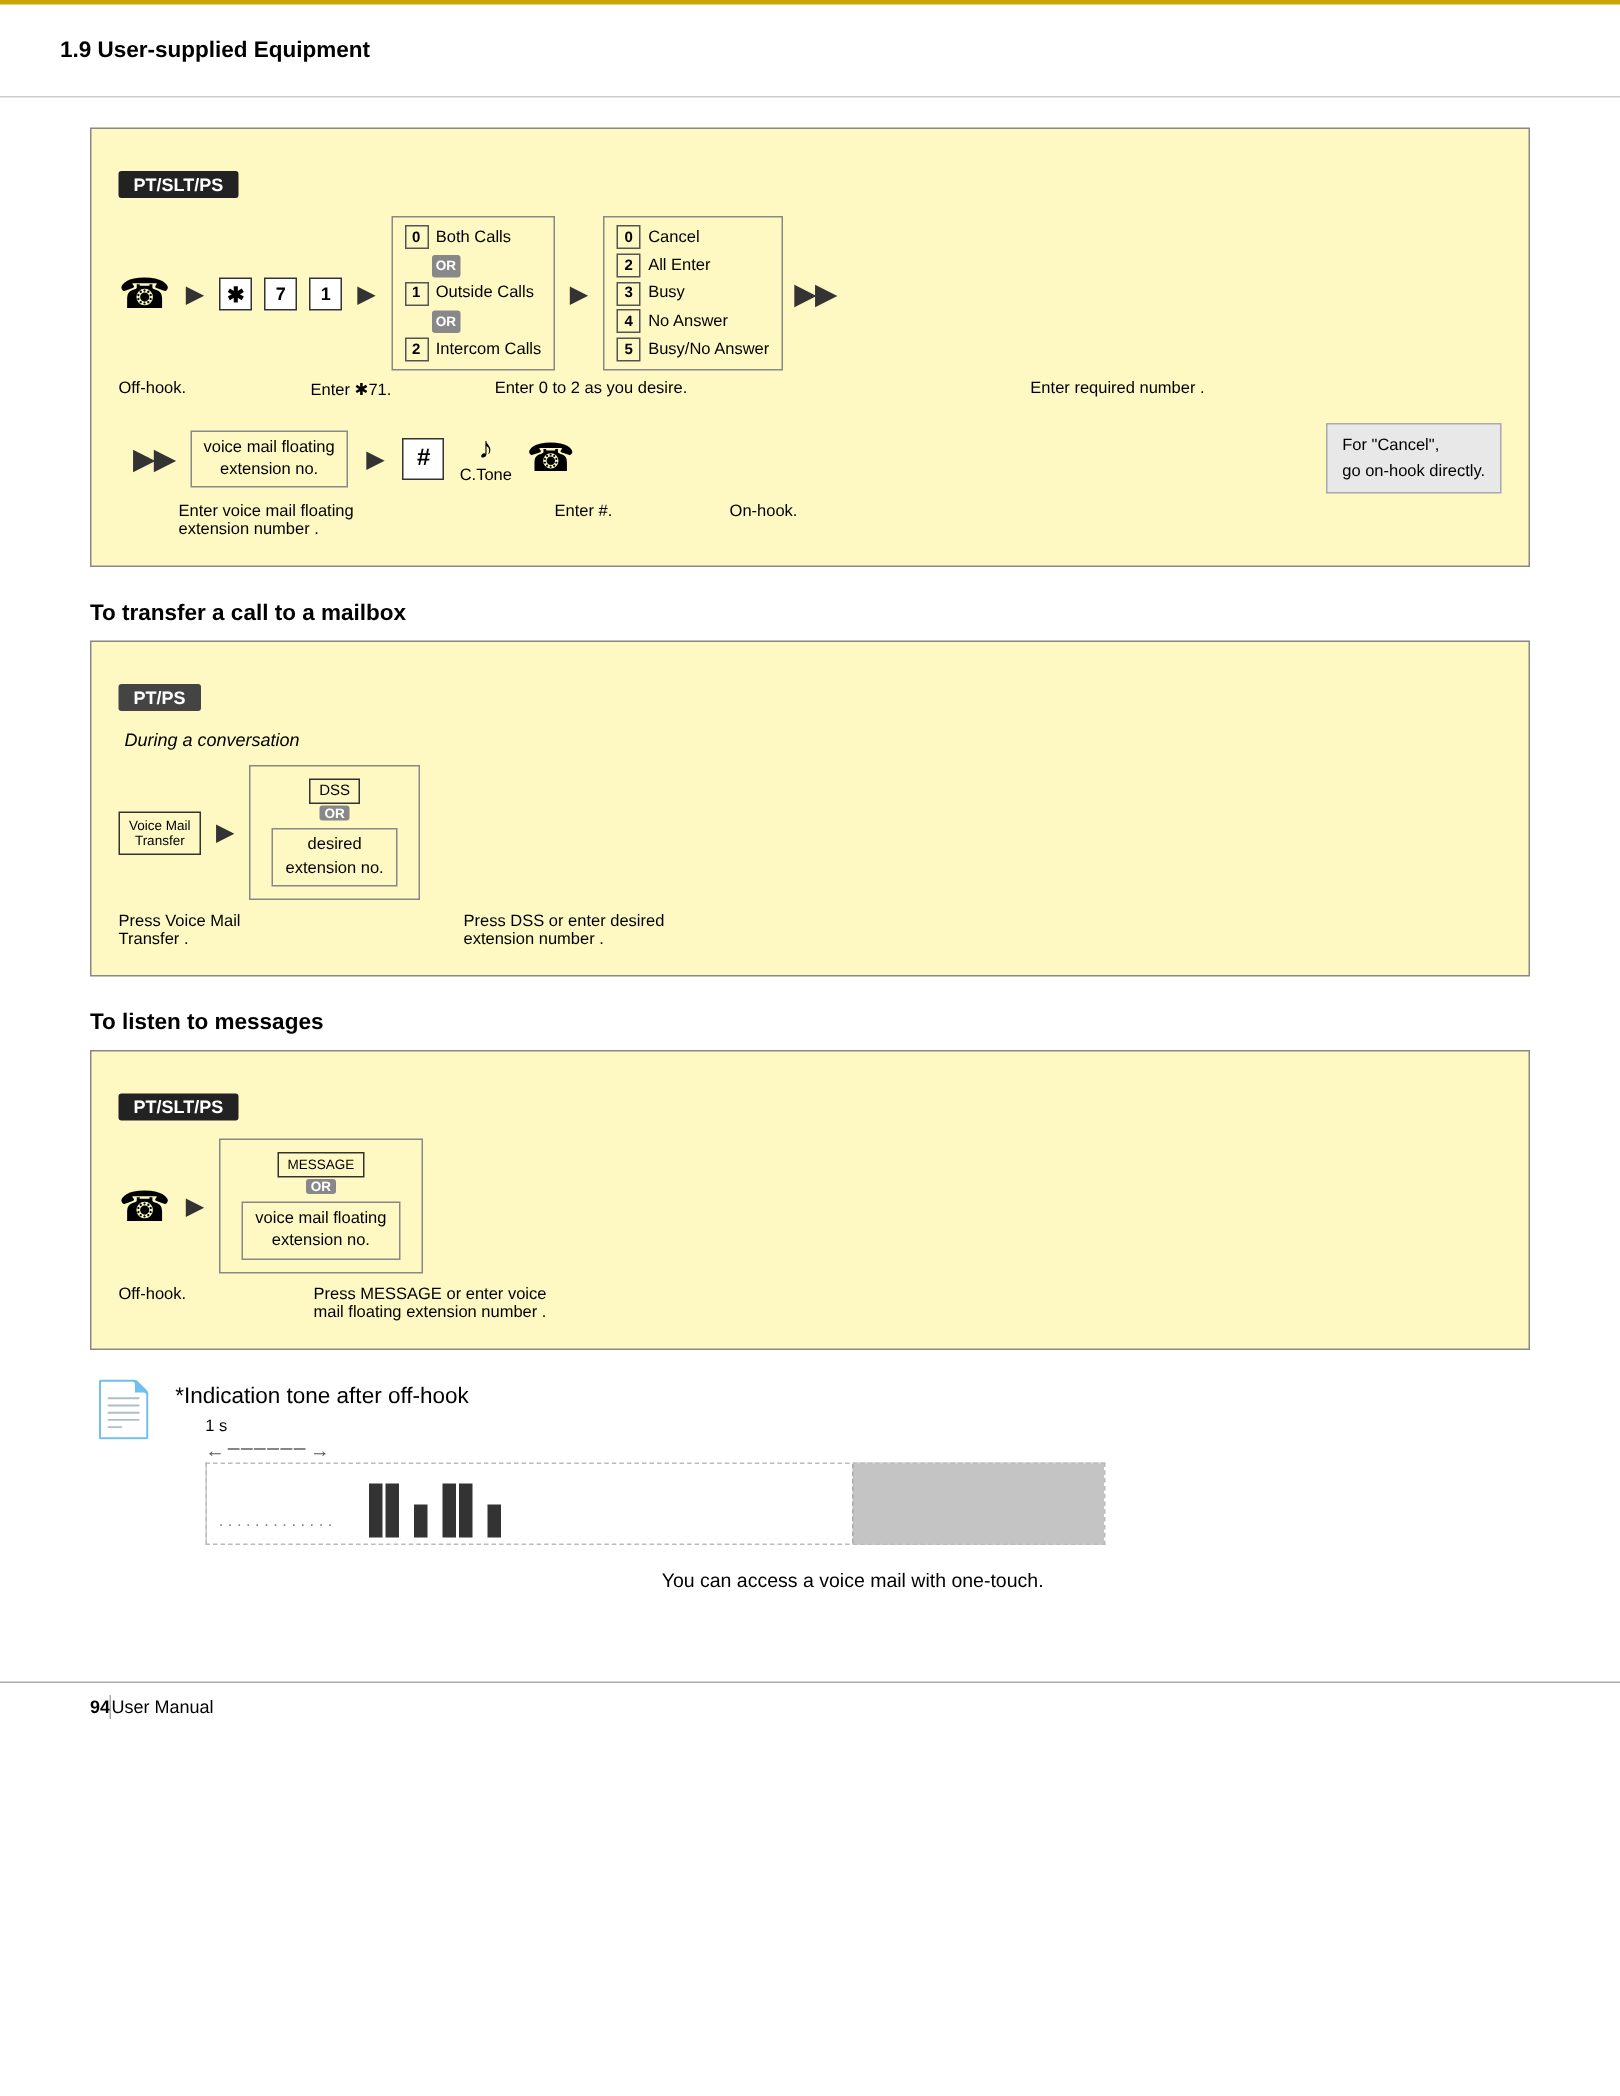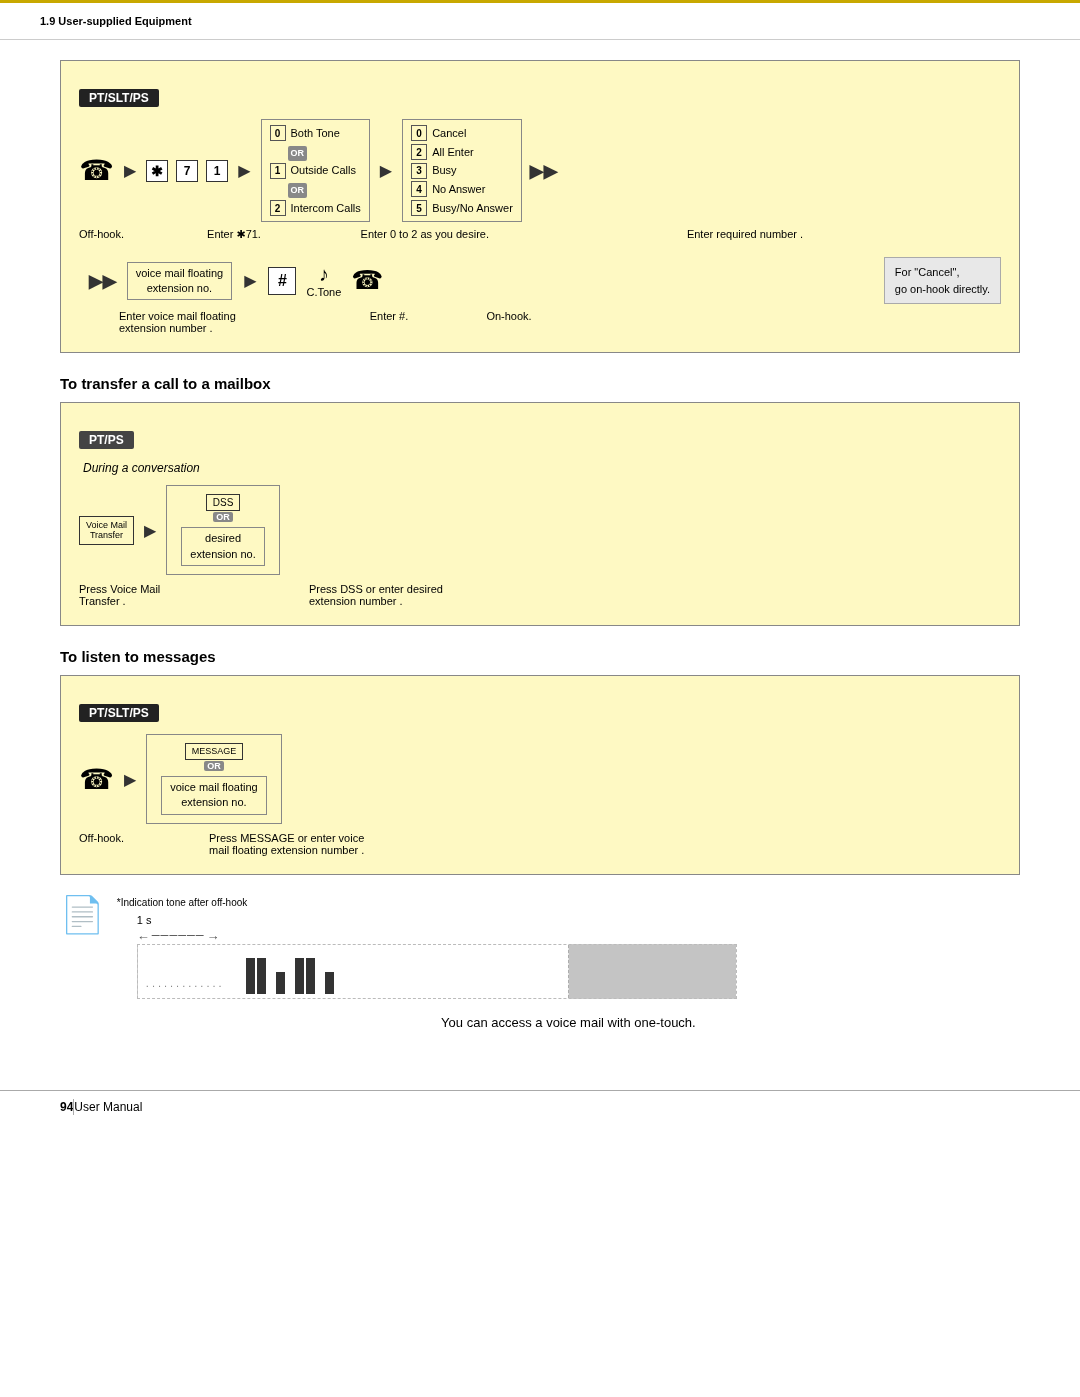--- a/index.html
+++ b/index.html
@@ -6,22 +6,22 @@
     body {
       font-family: Arial, sans-serif;
       background: #fff;
       width: 1080px;
       min-height: 1397px;
       font-size: 13px;
       color: #000;
     }
     .top-bar {
       border-top: 3px solid #c8a800;
-      padding: 12px 40px;
-      font-size: 11px;
+      padding: 22px 40px;
+      font-size: 15px;
       font-weight: bold;
       border-bottom: 1px solid #ccc;
     }
     .main-content {
       padding: 20px 60px 40px 60px;
     }
     .section-title {
       font-size: 15px;
       font-weight: bold;
       margin-bottom: 10px;
@@ -243,21 +243,21 @@
 
       <span class="key-btn key-star">✱</span>
       <span class="key-btn">7</span>
       <span class="key-btn">1</span>
 
       <span class="flow-arrow">▶</span>
 
       <div class="options-box">
         <div class="option-row">
           <span class="option-num">0</span>
-          <span>Both Tone</span>
+          <span>Both Calls</span>
         </div>
         <div style="margin-left:0"><span class="or-badge">OR</span></div>
         <div class="option-row">
           <span class="option-num">1</span>
           <span>Outside Calls</span>
         </div>
         <div><span class="or-badge">OR</span></div>
         <div class="option-row">
           <span class="option-num">2</span>
           <span>Intercom Calls</span>
@@ -289,21 +289,21 @@
         </div>
       </div>
 
       <span class="flow-arrow-dbl">▶▶</span>
     </div>
 
     
     <div style="display:flex; gap:0; margin-top:6px; font-size:11px; padding-left:0;">
       <div style="width:90px; text-align:left;">Off-hook.</div>
       <div style="width:130px; text-align:center;">Enter ✱71.</div>
-      <div style="width:190px; text-align:right;">Enter 0 to 2 as you desire.</div>
+      <div style="width:190px; text-align:center;">Enter 0 to 2 as you desire.</div>
       <div style="flex:1; text-align:center;">Enter required number .</div>
     </div>
 
     
     <div style="display:flex; align-items:center; gap:10px; margin-top:16px; padding-left:10px;">
       <span class="flow-arrow-dbl">▶▶</span>
       <div class="vmbox">voice mail floating<br>extension no.</div>
       <span class="flow-arrow">▶</span>
       <div class="key-btn" style="font-size:16px; min-width:28px; min-height:28px;">#</div>
       <div class="ctone-wrap">
@@ -373,21 +373,21 @@
     
     <div style="display:flex; gap:0; margin-top:8px; font-size:11px;">
       <div style="width:130px; text-align:left;">Off-hook.</div>
       <div style="flex:1;">Press MESSAGE or enter voice<br>mail floating extension number .</div>
     </div>
   </div>
 
   <div class="note-section">
     <div class="note-icon-img">📄</div>
     <div class="note-content">
-      <div style="font-size:10px; margin-bottom:6px;">*Indication tone after off-hook</div>
+      <div style="font-size:15px; margin-bottom:6px;">*Indication tone after off-hook</div>
 
       <div style="display:flex; flex-direction:column; align-items:flex-start; margin-left:20px;">
 
         <div style="display:flex; align-items:center; gap:4px; margin-bottom:2px;">
           <span style="font-size:11px;">1 s</span>
         </div>
         <div style="display:flex; align-items:center; gap:2px; font-size:13px; color:#555; margin-bottom:1px;">
           <span>←</span>
           <span style="font-size:11px; color:#333; letter-spacing:1px;">──────</span>
           <span>→</span>

